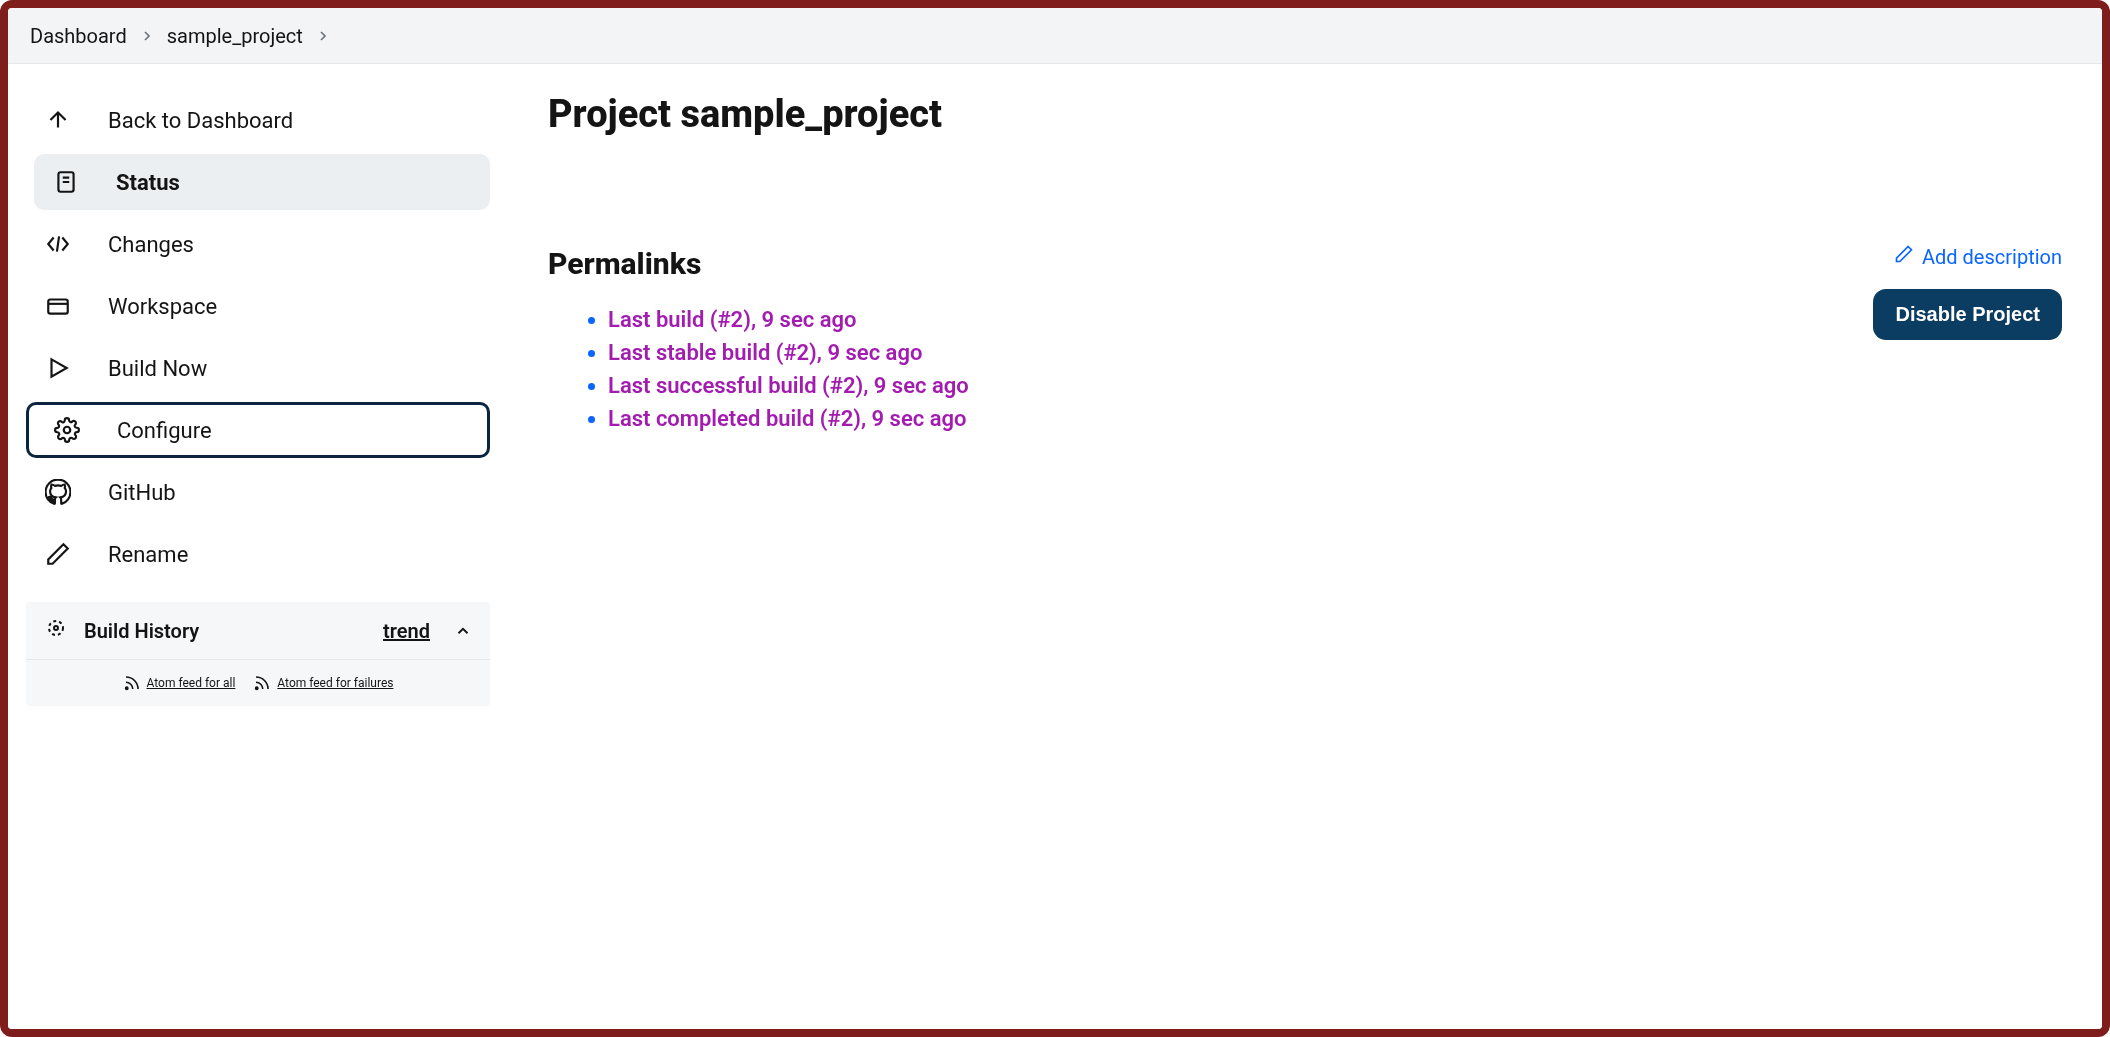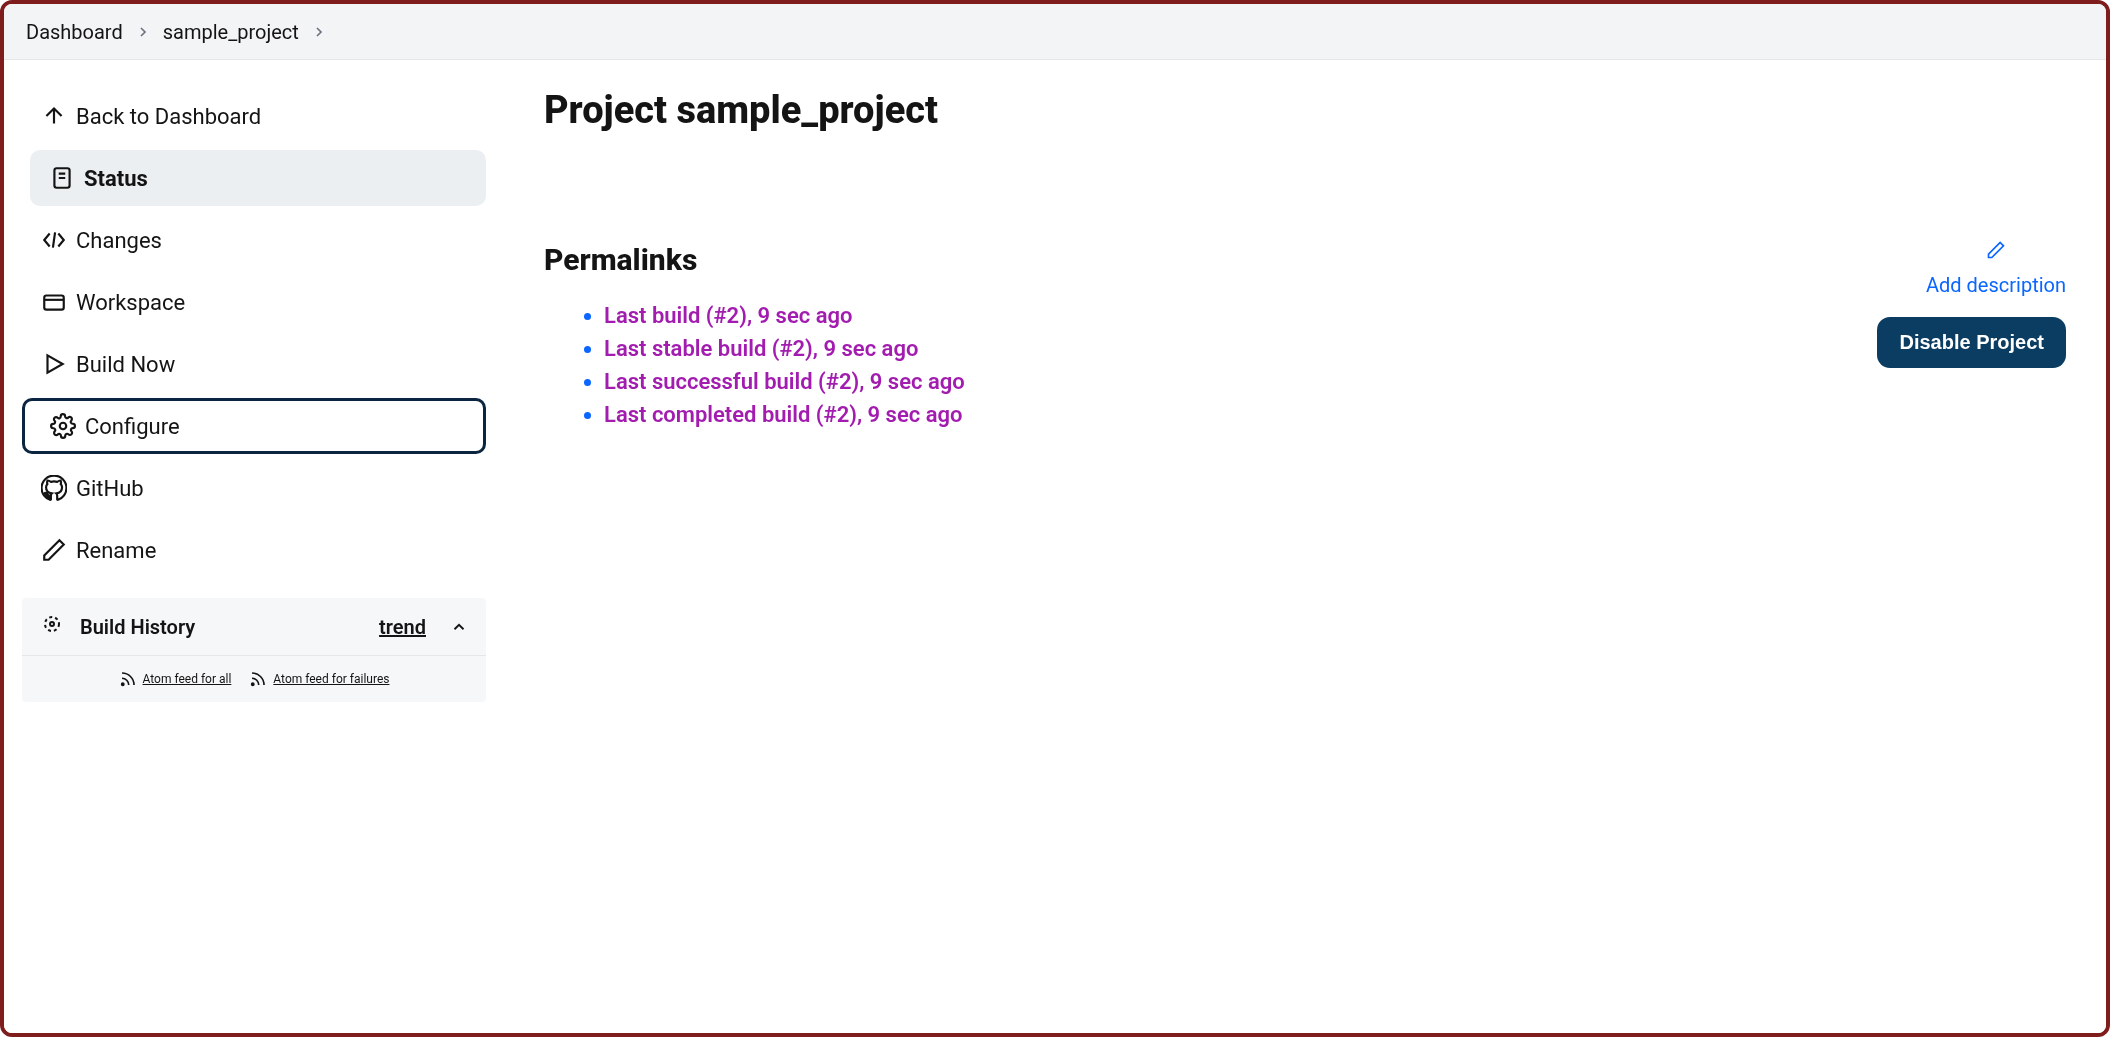--- a/index.html
+++ b/index.html
@@ -2,21 +2,21 @@
 <html><head>
 <meta charset="utf-8">
 <style>
   * { box-sizing: border-box; margin: 0; padding: 0; }
   body {
     font-family: -apple-system, BlinkMacSystemFont, "Segoe UI", Roboto, Helvetica, Arial, sans-serif;
     background: #fff;
     color: #141414;
   }
   .frame {
-    border: 4px solid #7f1d1d;
+    border: 8px solid #7f1d1d;
     border-radius: 12px;
     width: 2110px;
     height: 1037px;
     overflow: hidden;
     display: flex;
     flex-direction: column;
   }
   .breadcrumb {
     background: #f3f4f6;
     border-bottom: 1px solid #e5e7eb;
@@ -34,21 +34,21 @@
     display: flex;
     background: #fff;
   }
   .sidebar {
     width: 500px;
     padding: 28px 18px 0 18px;
   }
   .side-item {
     display: flex;
     align-items: center;
-    gap: 8px;
+    gap: 36px;
     padding: 14px 18px;
     border-radius: 10px;
     font-size: 22px;
     cursor: pointer;
     margin-bottom: 6px;
     color: #141414;
   }
   .side-item.active { background: #eceff1; font-weight: 700; margin-left: 8px; }
   .side-item.focused { border: 3px solid #0b2540; padding: 11px 24px; }
   .side-item .icon { width: 28px; height: 28px; display:flex; align-items:center; justify-content:center; flex-shrink:0; }
@@ -96,21 +96,20 @@
     align-items: flex-end;
     gap: 20px;
   }
   .add-desc {
     color: #0a66ff;
     font-size: 20px;
     display: flex;
     align-items: center;
     gap: 8px;
     cursor: pointer;
-    flex-direction: column;
   }
   .add-desc svg { width:20px; height:20px; stroke:#0a66ff; fill:none; stroke-width:2; }
   .disable-btn {
     background: #0b3c61;
     color: #fff;
     border: none;
     border-radius: 13px;
     padding: 14px 22px;
     font-size: 20px;
     font-weight: 700;

